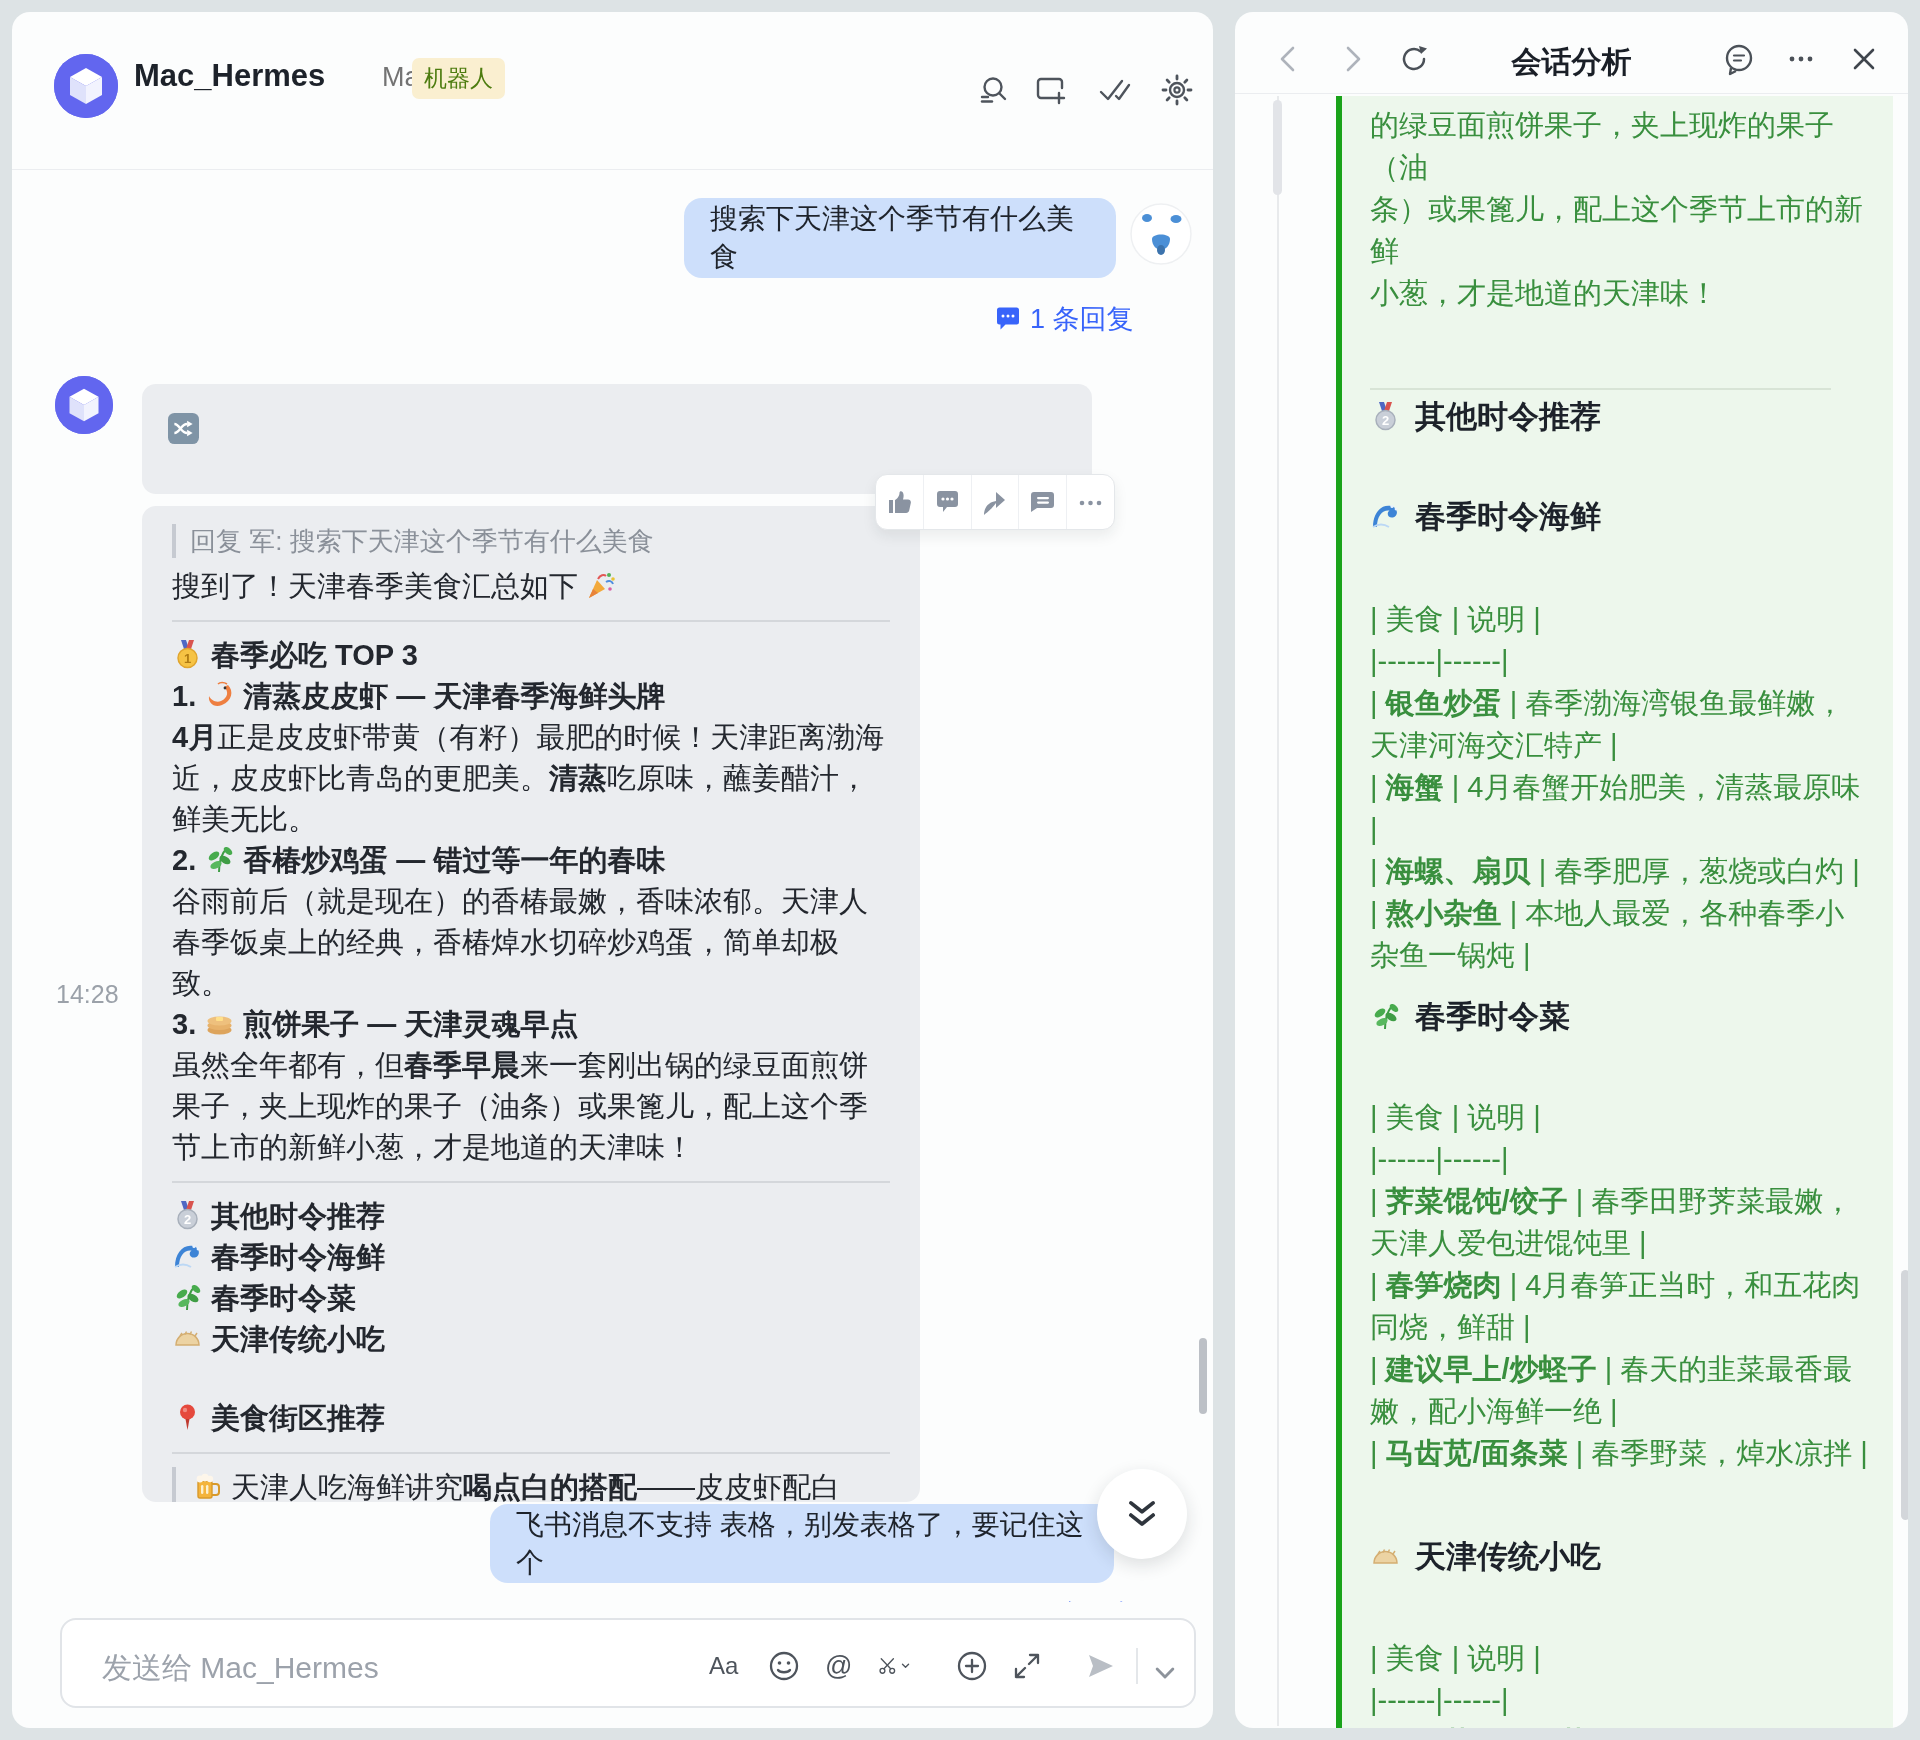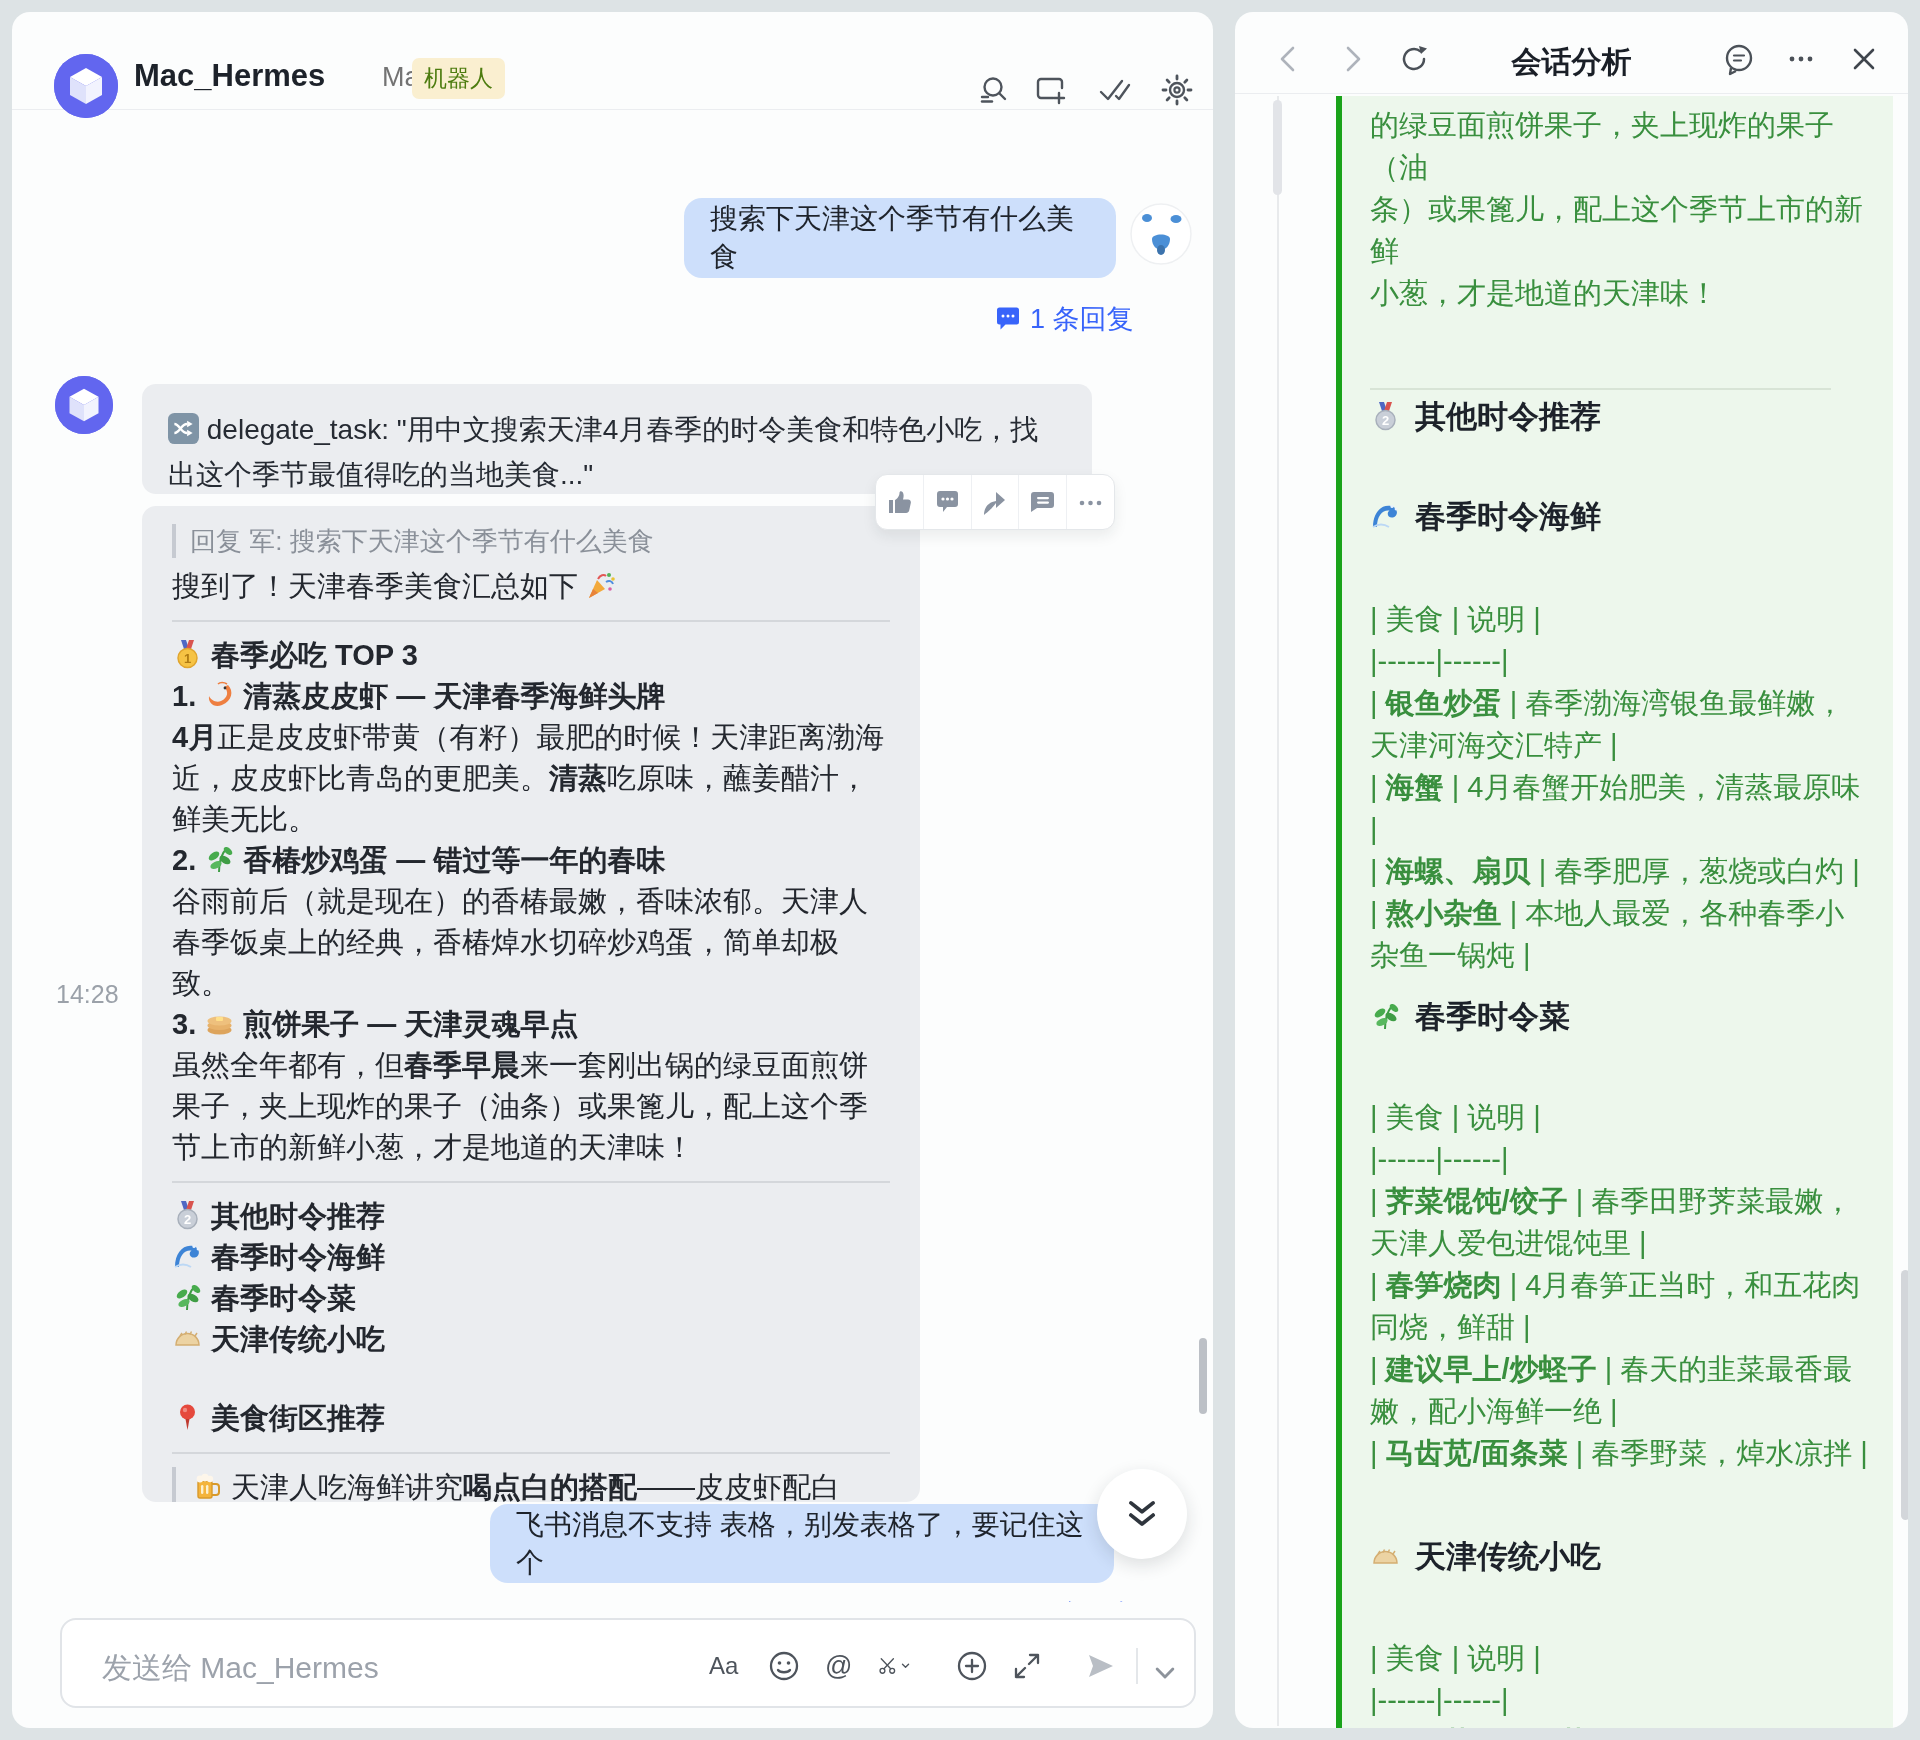--- a/index.html
+++ b/index.html
@@ -1,20 +1,20 @@
 <!DOCTYPE html>
 <html><head>
 <meta charset="utf-8">
 <style>
 * { margin:0; padding:0; box-sizing:border-box; }
 html,body { width:1920px; height:1740px; overflow:hidden; background:#dde3e5; font-family:"Liberation Sans","DejaVu Sans",sans-serif; }
 #left-panel { position:absolute; left:12px; top:12px; width:1201px; height:1716px; background:#fcfdfd; border-radius:18px; }
 #right-panel { position:absolute; left:1235px; top:12px; width:673px; height:1716px; background:#fcfdfd; border-radius:18px; overflow:hidden; }
 
-#chat-header { position:absolute; left:0; top:0; width:100%; height:98px; border-bottom:1px solid #ebedf0; }
+#chat-header { position:absolute; left:0; top:0; width:100%; height:158px; border-bottom:1px solid #ebedf0; }
 .avatar-cube { border-radius:50%; background:linear-gradient(135deg,#6a6ef1,#5d63ee); }
 #chat-title { position:absolute; left:122px; top:46px; font-size:31px; font-weight:bold; color:#1d222a; }
 #chat-sub { position:absolute; left:338px; top:50px; font-size:27px; color:#737373;margin-left:32px; }
 #chat-badge { position:absolute; left:400px; top:46px; font-size:23px; color:#4d7c0f; background:#faefd0; border-radius:7px; padding:5px 12px; }
 .hicon { position:absolute; top:60px; width:36px; height:36px; }
 .hicon svg { width:36px; height:36px; }
 
 .bubble { position:absolute; background:#ebedf0; border-radius:14px; }
 .bubble-blue { position:absolute; background:#cddffb; border-radius:18px; color:#1e232b; font-size:28px; display:flex; align-items:center; padding:0 26px; }
 #msg1-bubble { left:672px; top:186px; width:432px; height:80px; }
@@ -140,21 +140,20 @@
         <polygon points="16,23 32,32 32,50 16,41" fill="#dfe2fb"></polygon>
         <polygon points="48,23 32,32 32,50 48,41" fill="#f2f3fe"></polygon>
       </svg></div>
   <div id="bot-bubble1" class="bubble">
     <span class="emo" id="shuffle-emo"><svg viewBox="0 0 34 34">
           <rect x="0" y="0" width="34" height="34" rx="7" fill="#7f94a6"></rect>
           <path d="M7 12 C13 12 14 22 21 22 M7 22 C13 22 14 12 21 12" stroke="#fff" stroke-width="2.6" fill="none"></path>
           <polygon points="21,8.5 27,12 21,15.5" fill="#fff"></polygon>
           <polygon points="21,18.5 27,22 21,25.5" fill="#fff"></polygon>
         </svg></span>
-    <span id="task-text"> delegate_task: "用中文搜索天津4月春季的时令美食和特色小吃，找出这个季节最值得吃的当地美食..."</span>
   </div>
 
   <div id="bot-bubble2" class="bubble">
       <div class="reply-quote">回复 军: 搜索下天津这个季节有什么美食</div>
       <div class="mline"><span>搜到了！天津春季美食汇总如下 </span><span class="emo"><svg viewBox="0 0 31 31">
             <polygon points="3,28 11,10 19,19" fill="#f2a93b"></polygon>
             <polygon points="3,28 7,19 12,23" fill="#e8833a"></polygon>
             <path d="M12 9 C14 5 18 4 20 6" stroke="#e25856" stroke-width="2" fill="none"></path>
             <path d="M20 12 C23 10 26 11 27 14" stroke="#4f8de0" stroke-width="2" fill="none"></path>
             <circle cx="23" cy="5" r="2" fill="#53b257"></circle>

